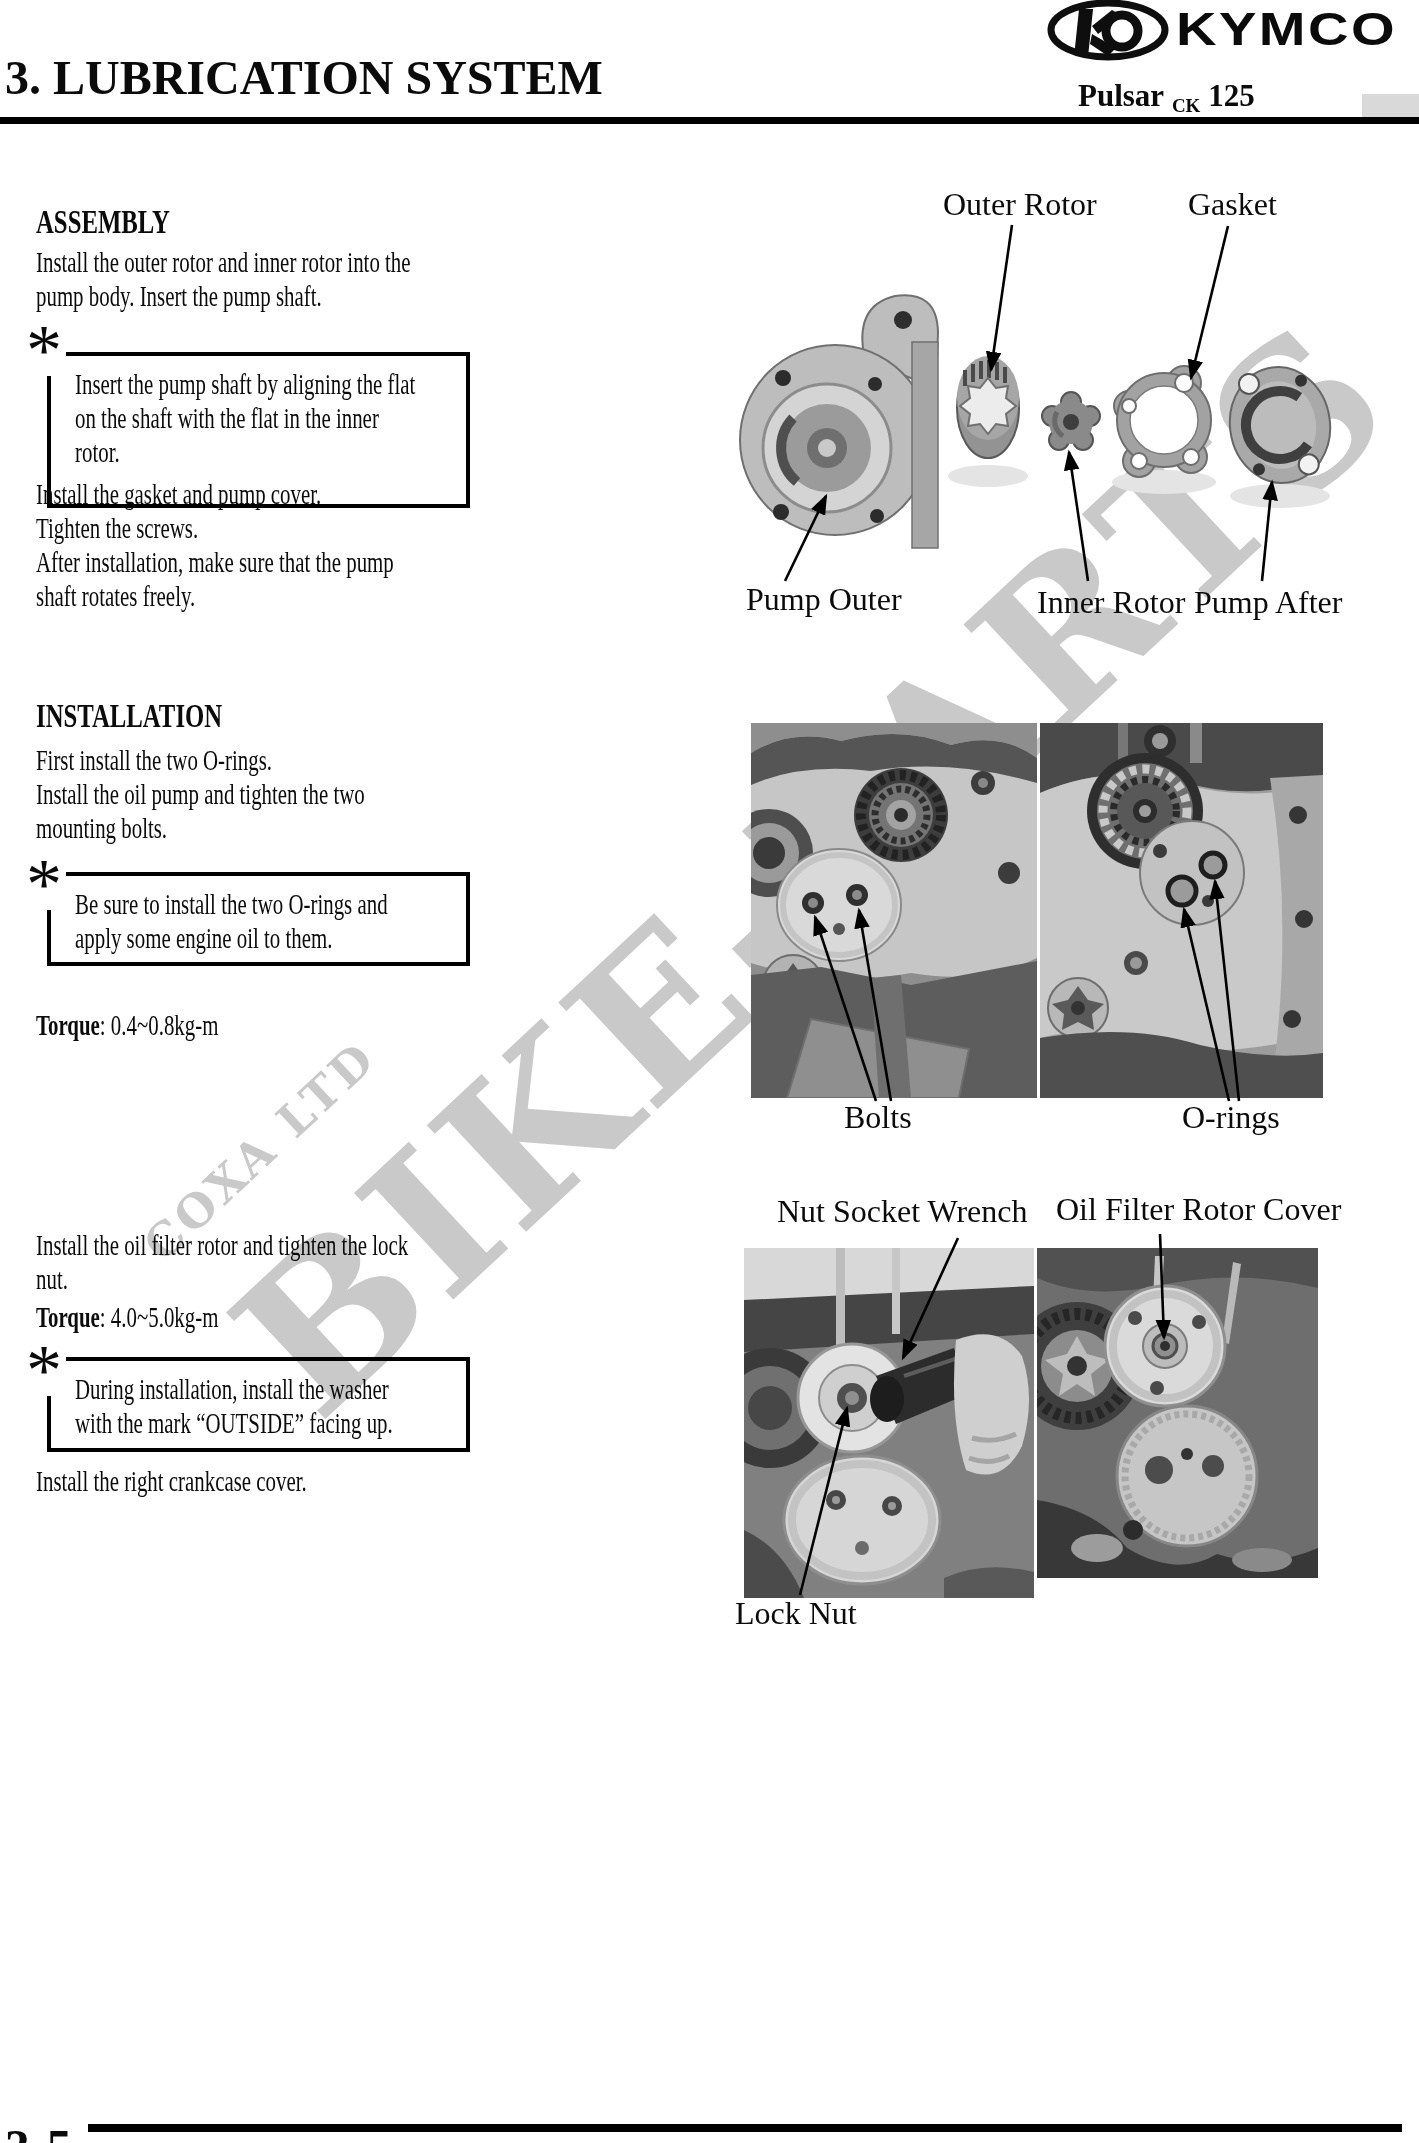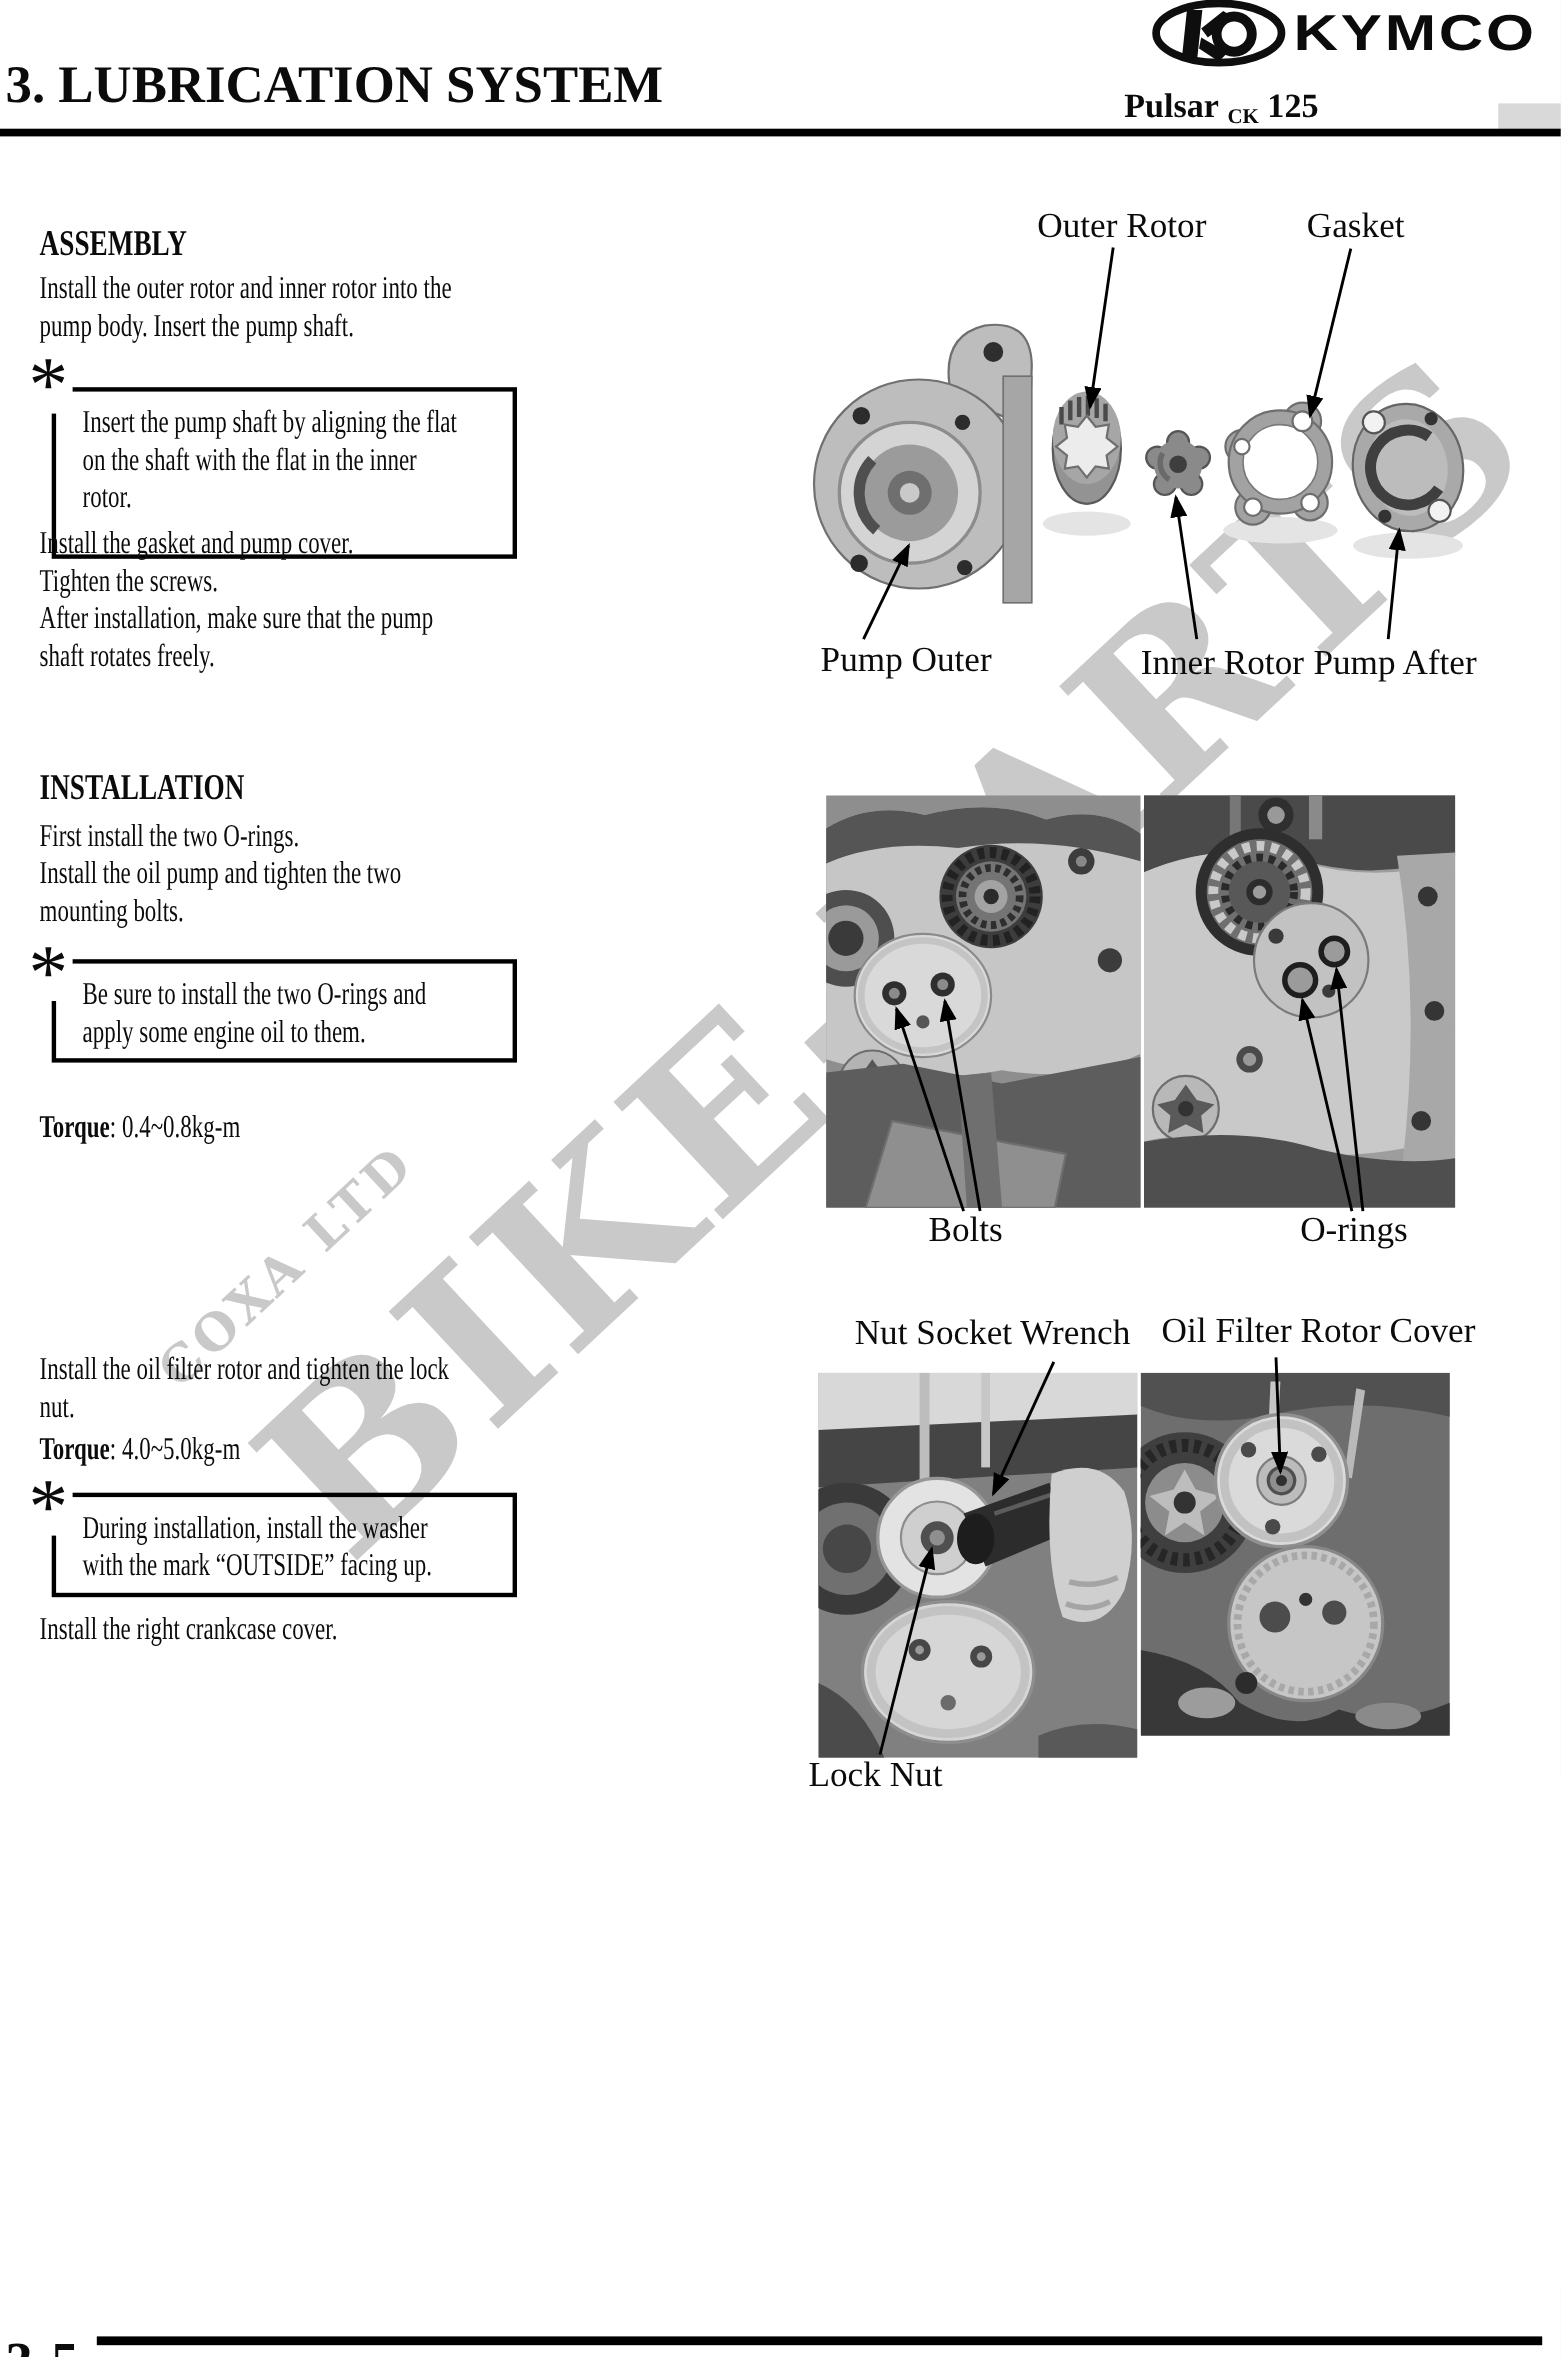--- a/index.html
+++ b/index.html
@@ -10,21 +10,21 @@
       font-family:"DejaVu Serif","Liberation Serif",serif;white-space:nowrap;pointer-events:none;}
   .wm1{left:80px;top:790px;width:1420px;font-size:200px;letter-spacing:6px;text-align:center;
        transform:rotate(-43deg);}
   .wm2{left:110px;top:1128px;width:300px;font-size:46px;letter-spacing:4px;text-align:center;
        transform:rotate(-43deg);}
   
   .title{position:absolute;z-index:2;left:5px;top:50px;font-size:48px;font-weight:bold;white-space:nowrap;}
   .kymco{position:absolute;z-index:2;left:1176px;top:2px;font-size:46px;font-weight:bold;
          font-family:"Liberation Sans","DejaVu Sans",sans-serif;letter-spacing:2px;
          transform:scaleX(1.22);transform-origin:0 0;white-space:nowrap;}
-  .pulsar{position:absolute;z-index:2;left:1022px;top:78px;font-size:31px;font-weight:bold;white-space:nowrap;}
+  .pulsar{position:absolute;z-index:2;left:1078px;top:78px;font-size:31px;font-weight:bold;white-space:nowrap;}
   .pulsar .sub{font-size:19px;vertical-align:-6px;}
   .hrule{position:absolute;z-index:3;left:0;top:117px;width:1419px;height:7px;background:#000;}
   .graypatch{position:absolute;z-index:2;left:1362px;top:94px;width:57px;height:24px;background:#d9d9d9;}
   
   .tx{position:absolute;z-index:2;font-size:29px;line-height:34px;white-space:pre-line;
       transform:scaleX(0.72);transform-origin:0 0;width:640px;}
   .hx{position:absolute;z-index:2;font-size:33px;font-weight:bold;white-space:nowrap;
       transform:scaleX(0.75);transform-origin:0 0;}
   .note{position:absolute;z-index:2;left:47px;width:423px;border:4px solid #000;
         padding:11px 6px 6px 24px;box-sizing:border-box;background:transparent;}

